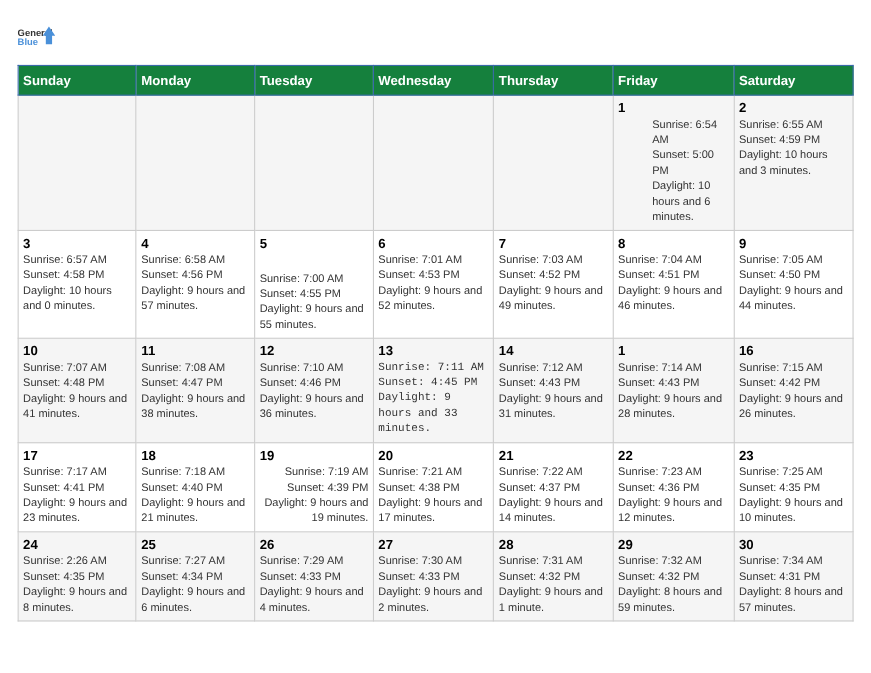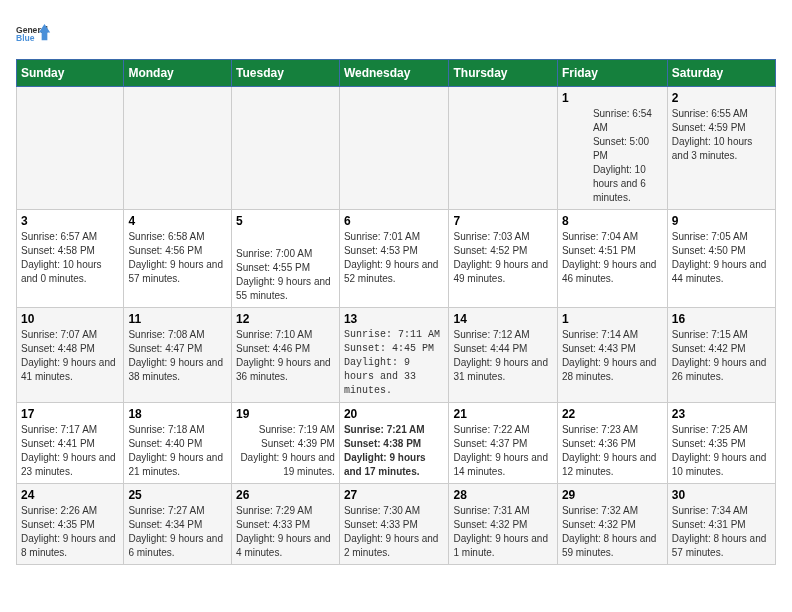--- a/index.html
+++ b/index.html
@@ -189,21 +189,21 @@
         </td>
         <td>
           <span class="day-num">13</span>
           <div class="day-info" style="white-space: pre-line; font-family: Liberation Mono, monospace;">Sunrise: 7:11 AM
 Sunset: 4:45 PM
 Daylight: 9 hours and 33 minutes.</div>
         </td>
         <td>
           <span class="day-num">14</span>
           <div class="day-info" style="white-space: pre-line;">Sunrise: 7:12 AM
-Sunset: 4:44 PM
+Sunset: 4:43 PM
 Daylight: 9 hours and 31 minutes.</div>
         </td>
         <td>
           <span class="day-num">1</span>
           <div class="day-info" style="white-space: pre-line;">Sunrise: 7:14 AM
 Sunset: 4:43 PM
 Daylight: 9 hours and 28 minutes.</div>
         </td>
         <td>
           <span class="day-num">16</span>
@@ -226,21 +226,21 @@
 Daylight: 9 hours and 21 minutes.</div>
         </td>
         <td>
           <span class="day-num">19</span>
           <div class="day-info" style="white-space: pre-line; text-align: right;">Sunrise: 7:19 AM
 Sunset: 4:39 PM
 Daylight: 9 hours and 19 minutes.</div>
         </td>
         <td>
           <span class="day-num">20</span>
-          <div class="day-info" style="white-space: pre-line; font-weight: bold;">Sunrise: 7:21 AM
+          <div class="day-info" style="white-space: pre-line;">Sunrise: 7:21 AM
 Sunset: 4:38 PM
 Daylight: 9 hours and 17 minutes.</div>
         </td>
         <td>
           <span class="day-num">21</span>
           <div class="day-info" style="white-space: pre-line;">Sunrise: 7:22 AM
 Sunset: 4:37 PM
 Daylight: 9 hours and 14 minutes.</div>
         </td>
         <td>

